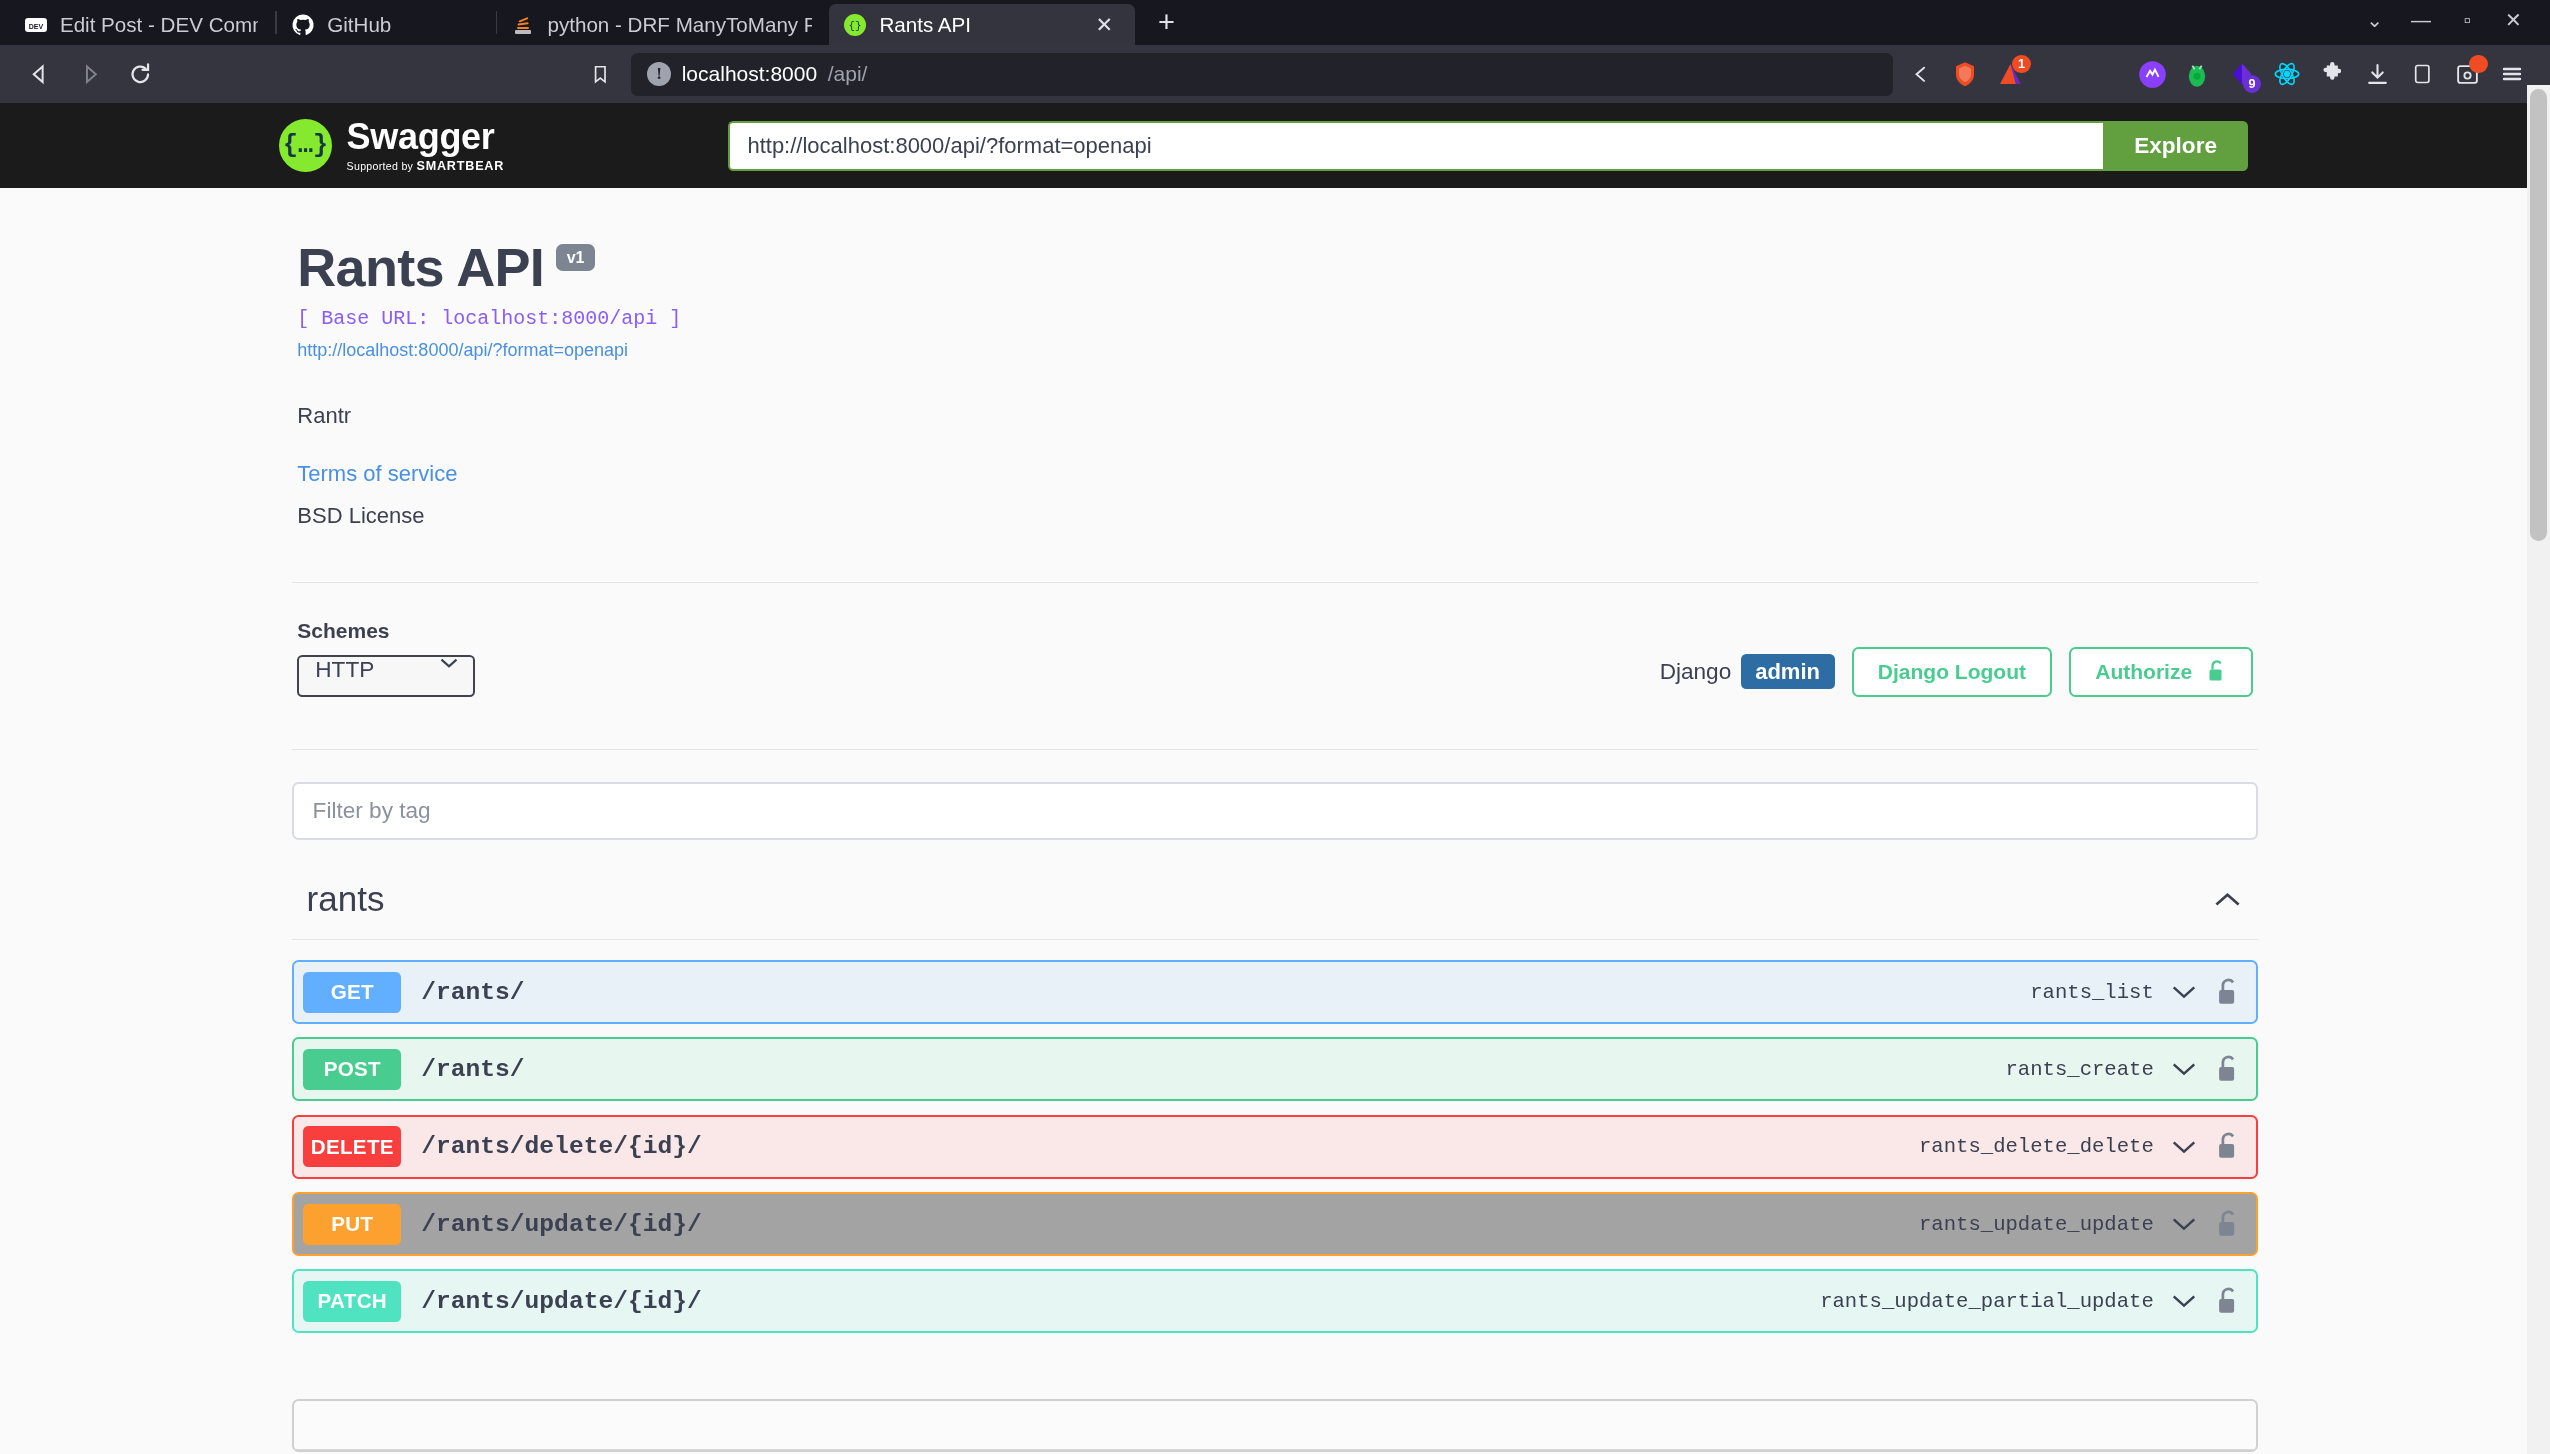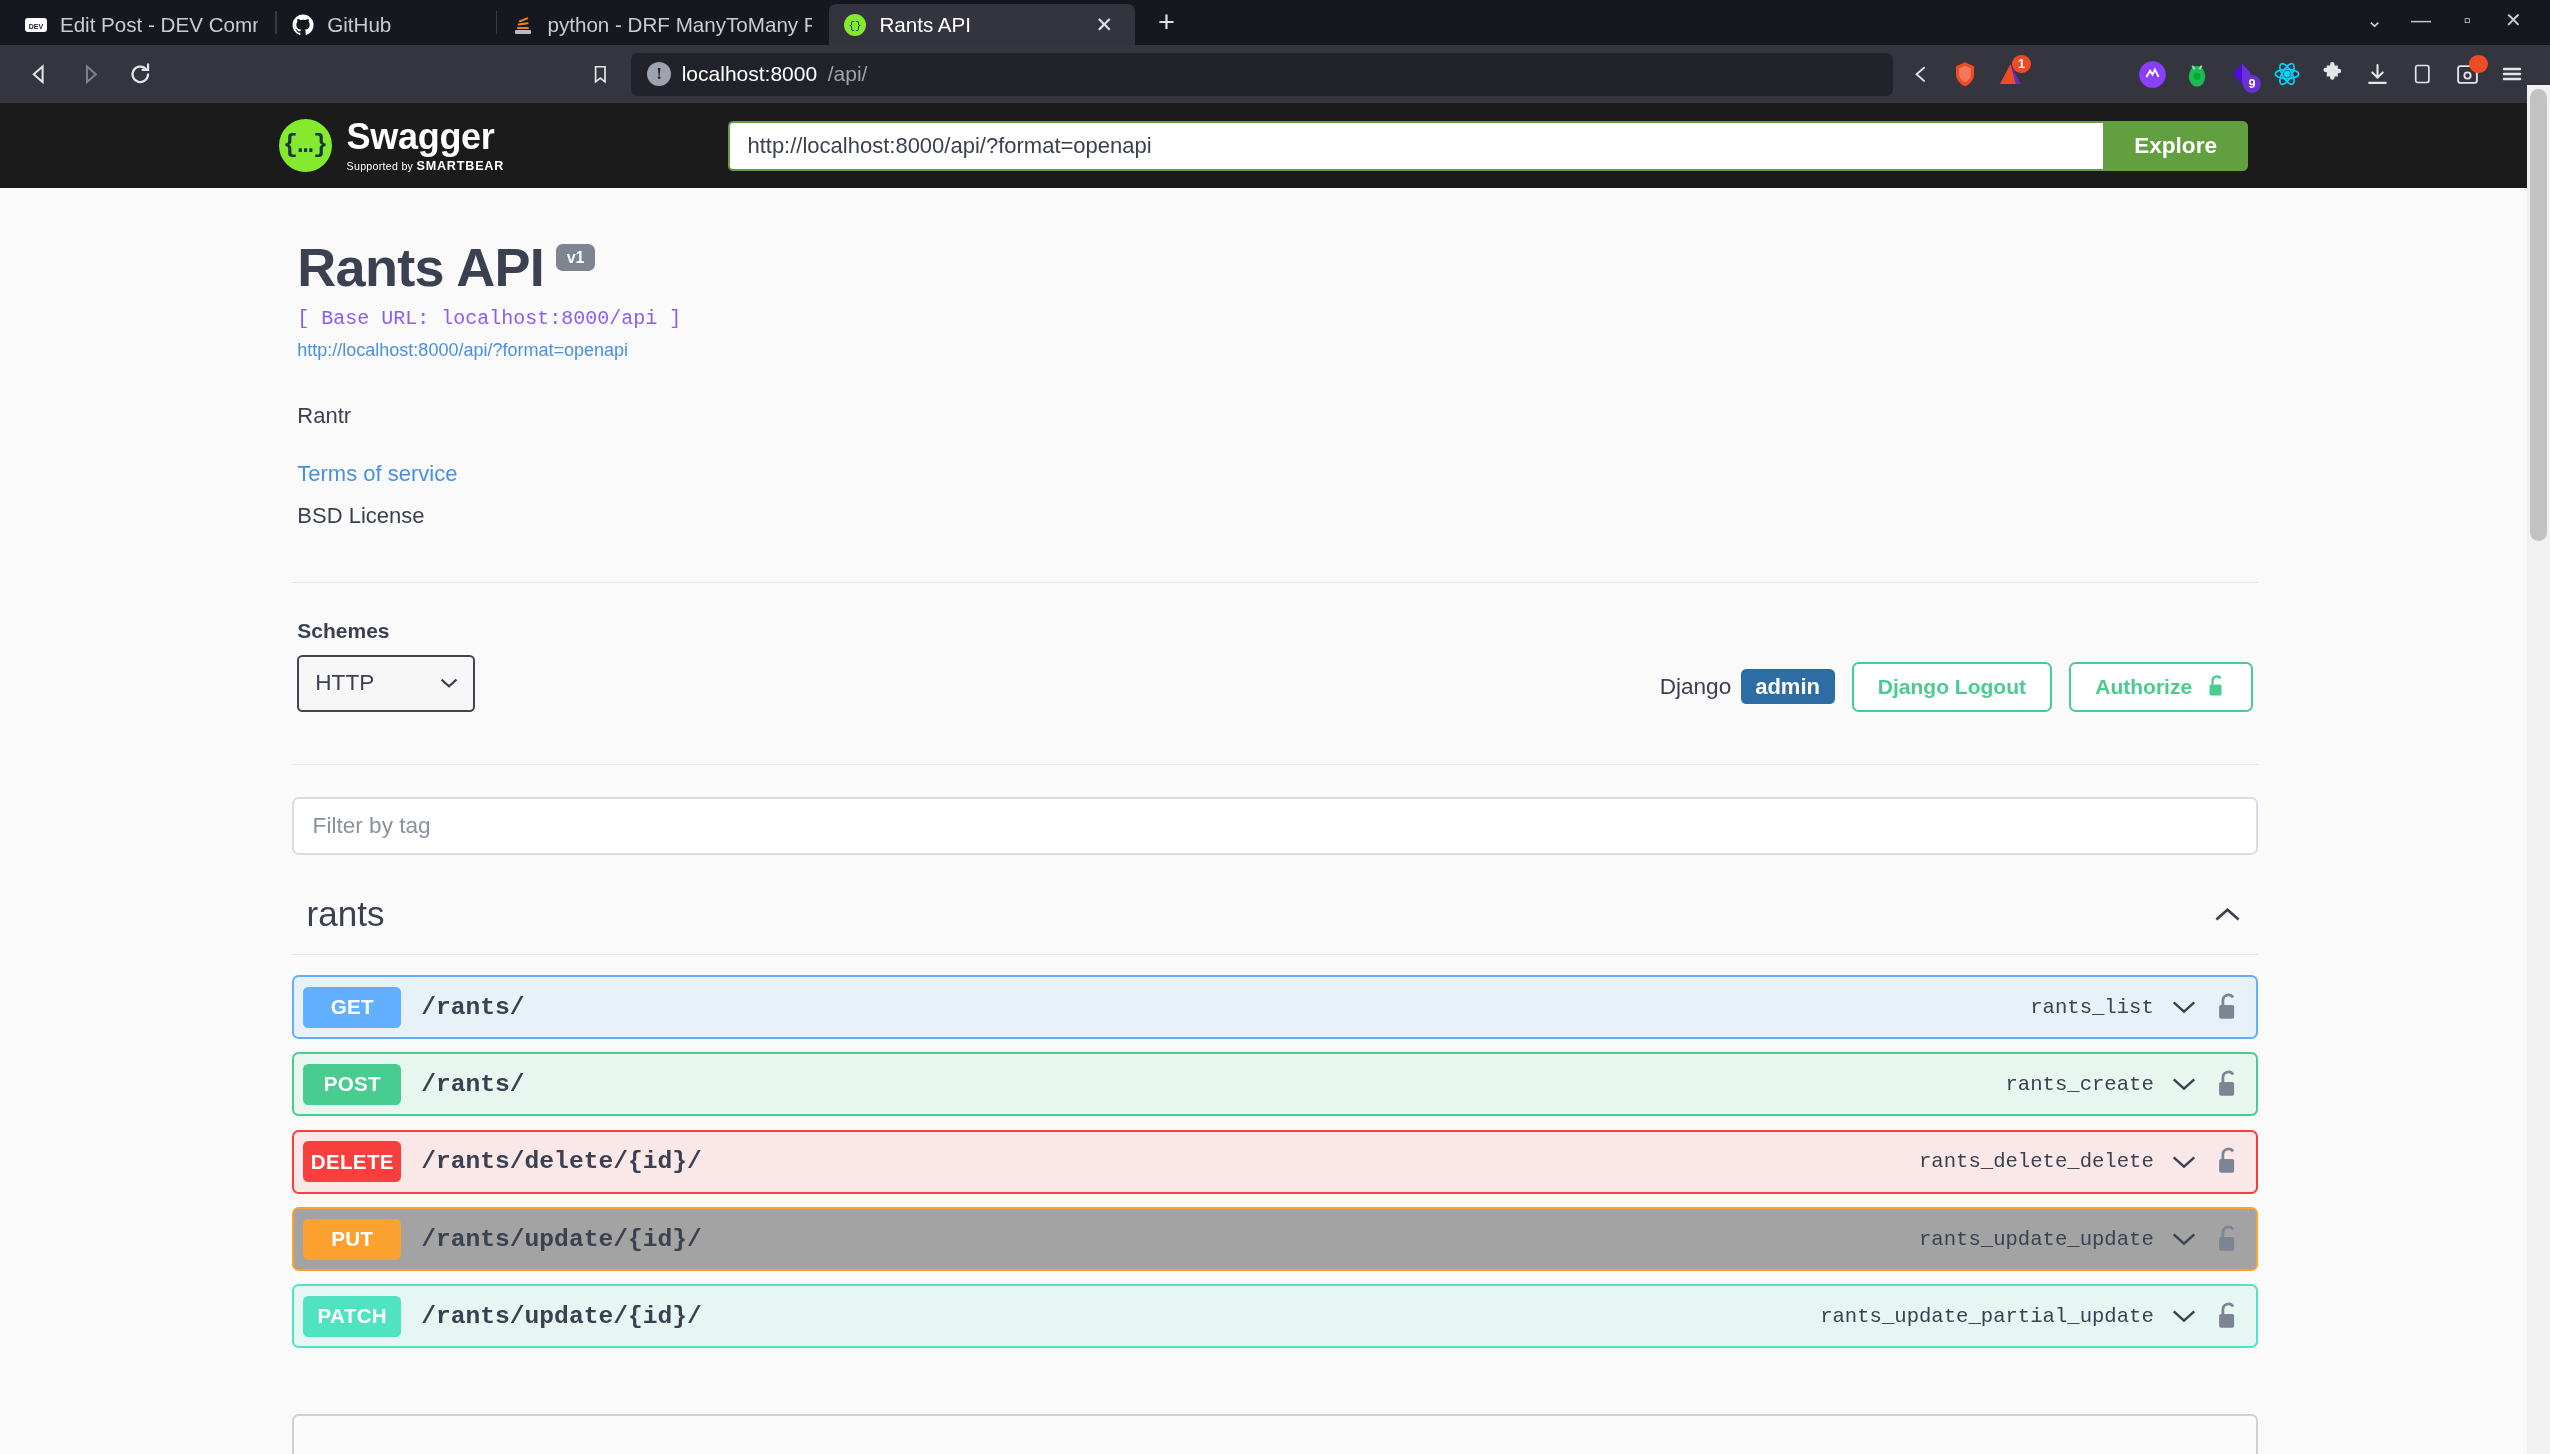--- a/index.html
+++ b/index.html
@@ -208,24 +208,24 @@
   .license { font-size: 22px; color: #3b4151; margin-top: 16px; }
 
   .hr { height: 1.3px; background: #e5e5e5; margin-top: 53px; }
 
   .scheme-row {
     display: flex; align-items: flex-end; justify-content: space-between;
     padding: 36px 5.3px 0 5.3px;
   }
   .schemes-label { font-size: 21px; font-weight: 700; color: #3b4151; margin-bottom: 12px; }
   .select-box {
-    width: 178px; height: 57px;
+    width: 178px; height: 42px;
     border: 2.7px solid #41444e; border-radius: 5.3px;
     background: #f7f7f7;
-    display: flex; align-items: center; justify-content: space-between;
+    display: flex; justify-content: space-between;
     padding: 0 14.6px 0 16px;
     font-size: 22.6px; color: #3b4151;
   }
   .chev-sm { width: 20px; height: 12px; }
 
   .auth-row { display: flex; align-items: center; gap: 17.3px; }
   .django-user { display: flex; align-items: center; gap: 9.3px; font-size: 22.6px; color: #3b4151; }
   .admin-badge {
     background: #2e6da4; color: #ffffff;
     font-size: 22px; font-weight: 700;

